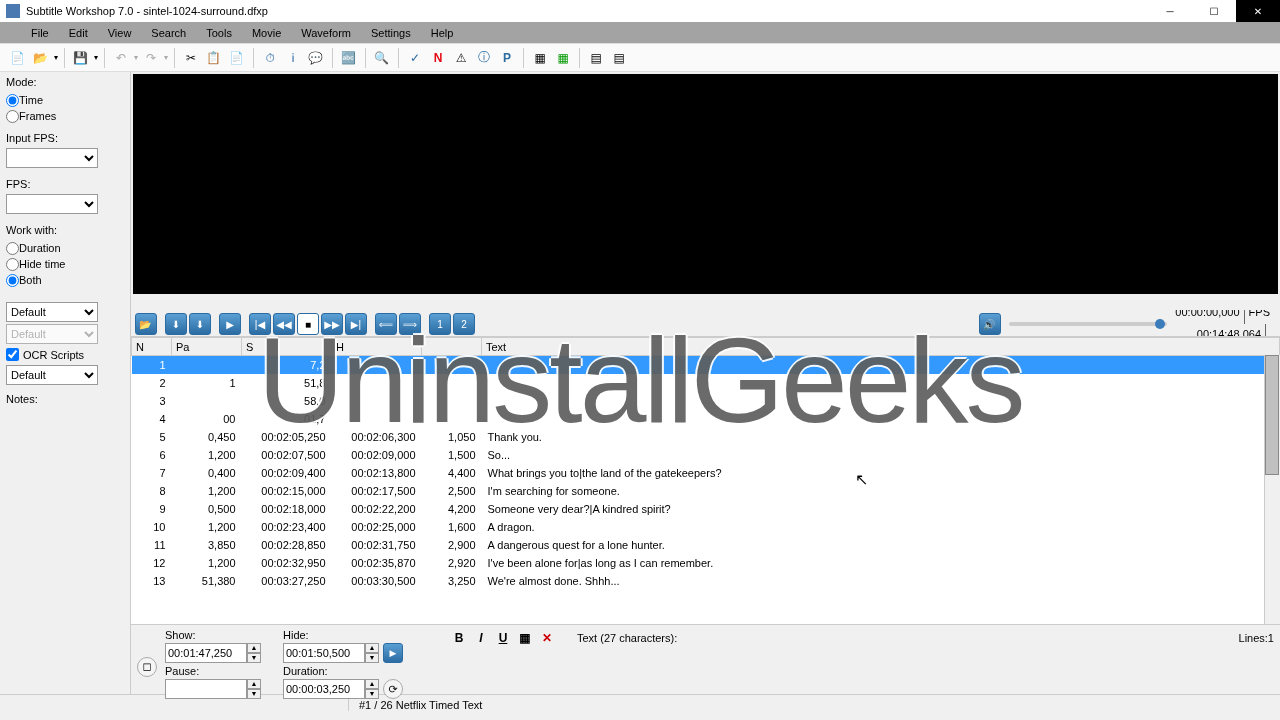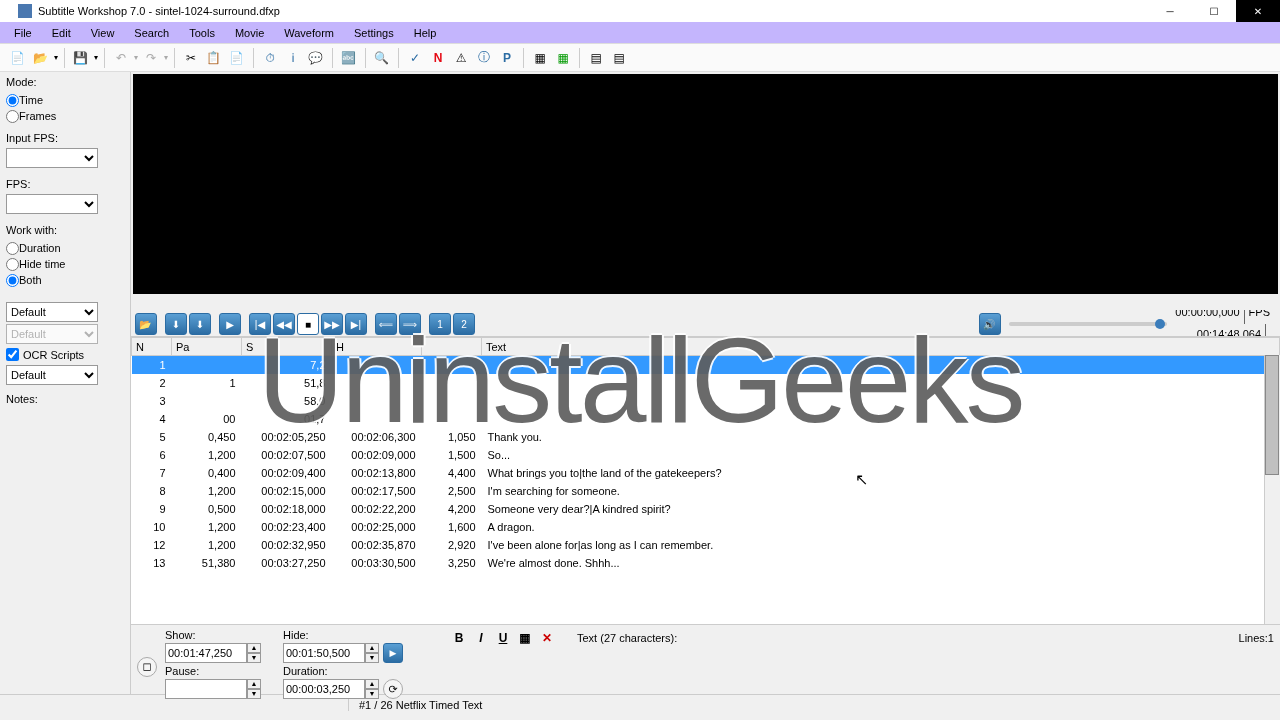--- a/index.html
+++ b/index.html
@@ -1,24 +1,24 @@
 <!DOCTYPE html>
 <html><head>
 <meta charset="utf-8">
 <style>
 * { margin: 0; padding: 0; box-sizing: border-box; font-family: "Segoe UI", Tahoma, sans-serif; font-size: 11px; }
 body { width: 1280px; height: 720px; background: #f0f0f0; overflow: hidden; position: relative; }
-.titlebar { height: 22px; background: #fff; display: flex; align-items: center; padding-left: 18px; color: #000; position: relative; }
+.titlebar { height: 22px; background: #fff; display: flex; align-items: center; padding-left: 6px; color: #000; position: relative; }
 .titlebar .icon { width: 14px; height: 14px; background: #4a78b0; margin-right: 6px; }
 .titlebar-text { flex: 1; }
 .win-controls { display: flex; height: 22px; }
 .win-btn { width: 44px; height: 22px; display: flex; align-items: center; justify-content: center; font-size: 10px; }
 .win-btn.close { background: #000; color: #fff; width: 44px; }
 .win-btn.maxmin { color: #000; }
-.menubar { height: 22px; background: #c4b5fd; display: flex; align-items: center; padding-left: 4px; border-bottom: 1px solid #ddd; }
+.menubar { height: 22px; background: #a3a3a3; display: flex; align-items: center; padding-left: 21px; border-bottom: 1px solid #ddd; }
 .menu-item { padding: 3px 10px; cursor: default; }
 .toolbar { height: 28px; background: #fafafa; display: flex; align-items: center; padding-left: 8px; gap: 3px; border-bottom: 1px solid #ddd; }
 .tb-btn { width: 20px; height: 20px; display: flex; align-items: center; justify-content: center; border: 1px solid transparent; font-size: 12px; }
 .tb-sep { width: 1px; height: 20px; background: #ccc; margin: 0 3px; }
 .main { display: flex; height: 622px; }
 .left-panel { width: 131px; padding: 4px 6px; background: #f0f0f0; border-right: 1px solid #ccc; display: flex; flex-direction: column; gap: 2px; }
 .left-panel label { display: block; margin-bottom: 2px; }
 .radio-group { margin-bottom: 6px; }
 .radio-row { display: flex; align-items: center; height: 16px; }
 .radio-row input { margin: 0; }
@@ -292,20 +292,28 @@
             </tr>
             <tr>
               <td>10</td>
               <td>1,200</td>
               <td>00:02:23,400</td>
               <td>00:02:25,000</td>
               <td>1,600</td>
               <td class="text-col">A dragon.</td>
             </tr>
             <tr>
+              <td>11</td>
+              <td>3,850</td>
+              <td>00:02:28,850</td>
+              <td>00:02:31,750</td>
+              <td>2,900</td>
+              <td class="text-col">A dangerous quest for a lone hunter.</td>
+            </tr>
+            <tr>
               <td>12</td>
               <td>1,200</td>
               <td>00:02:32,950</td>
               <td>00:02:35,870</td>
               <td>2,920</td>
               <td class="text-col">I've been alone for|as long as I can remember.</td>
             </tr>
             <tr>
               <td>13</td>
               <td>51,380</td>

